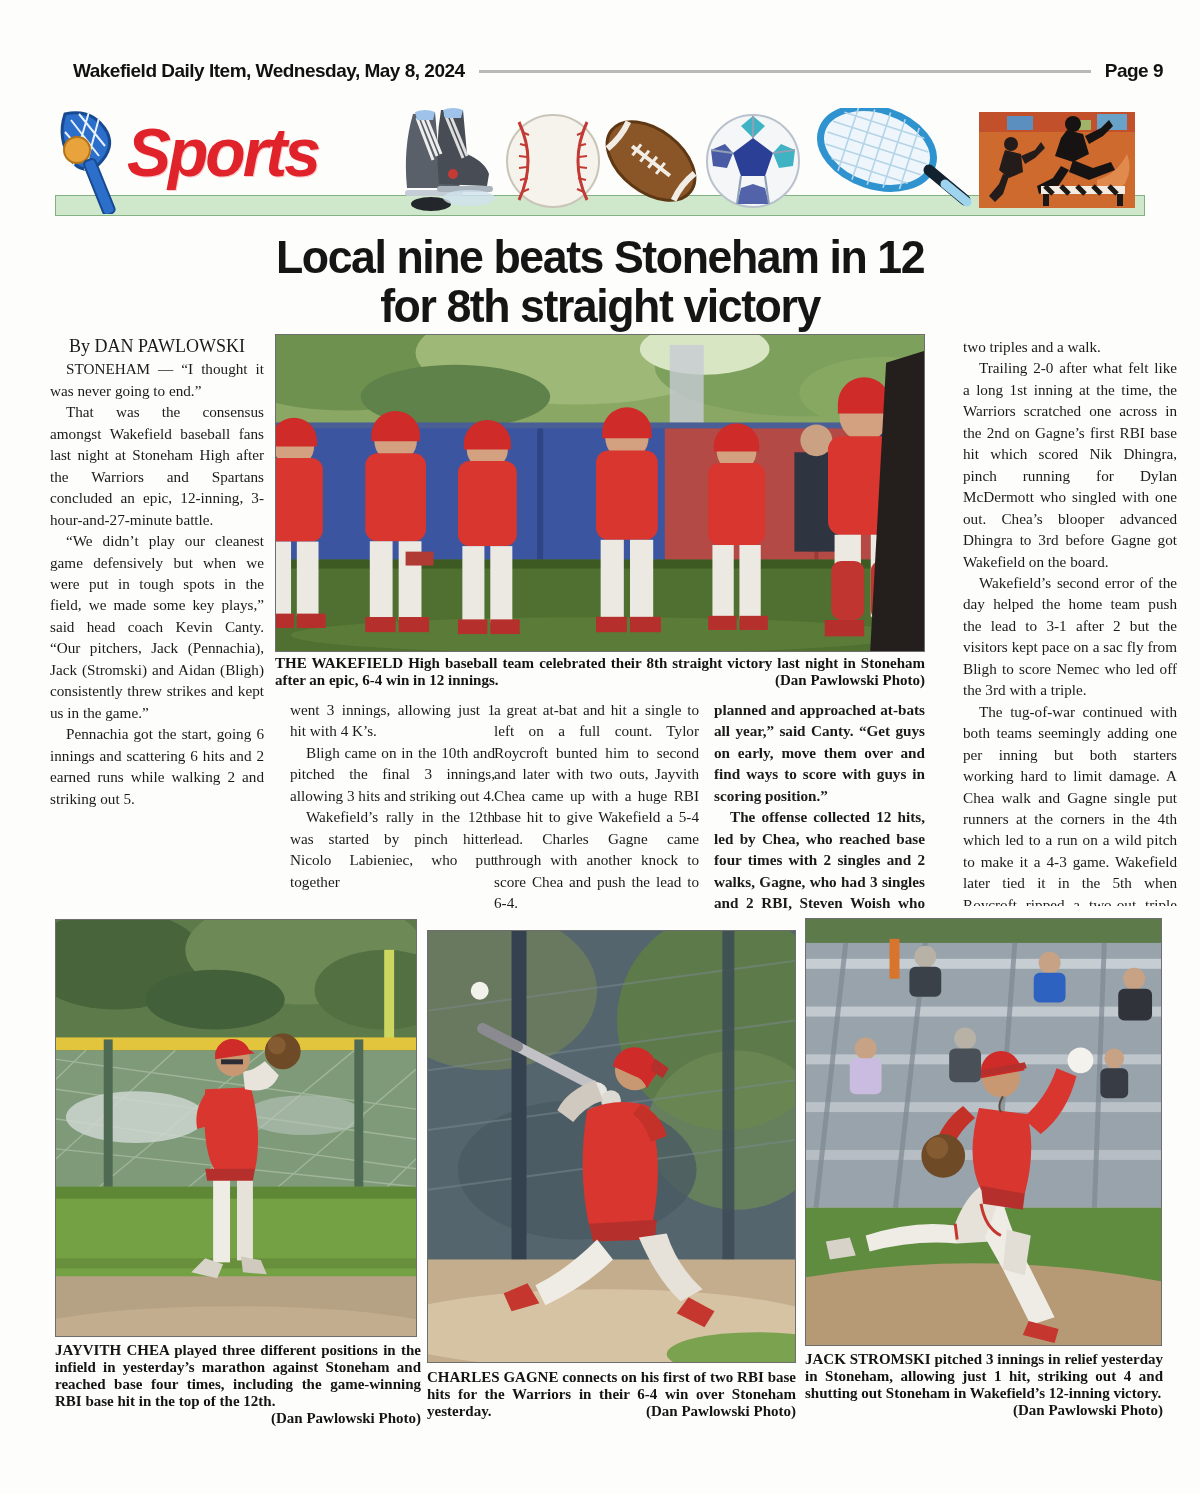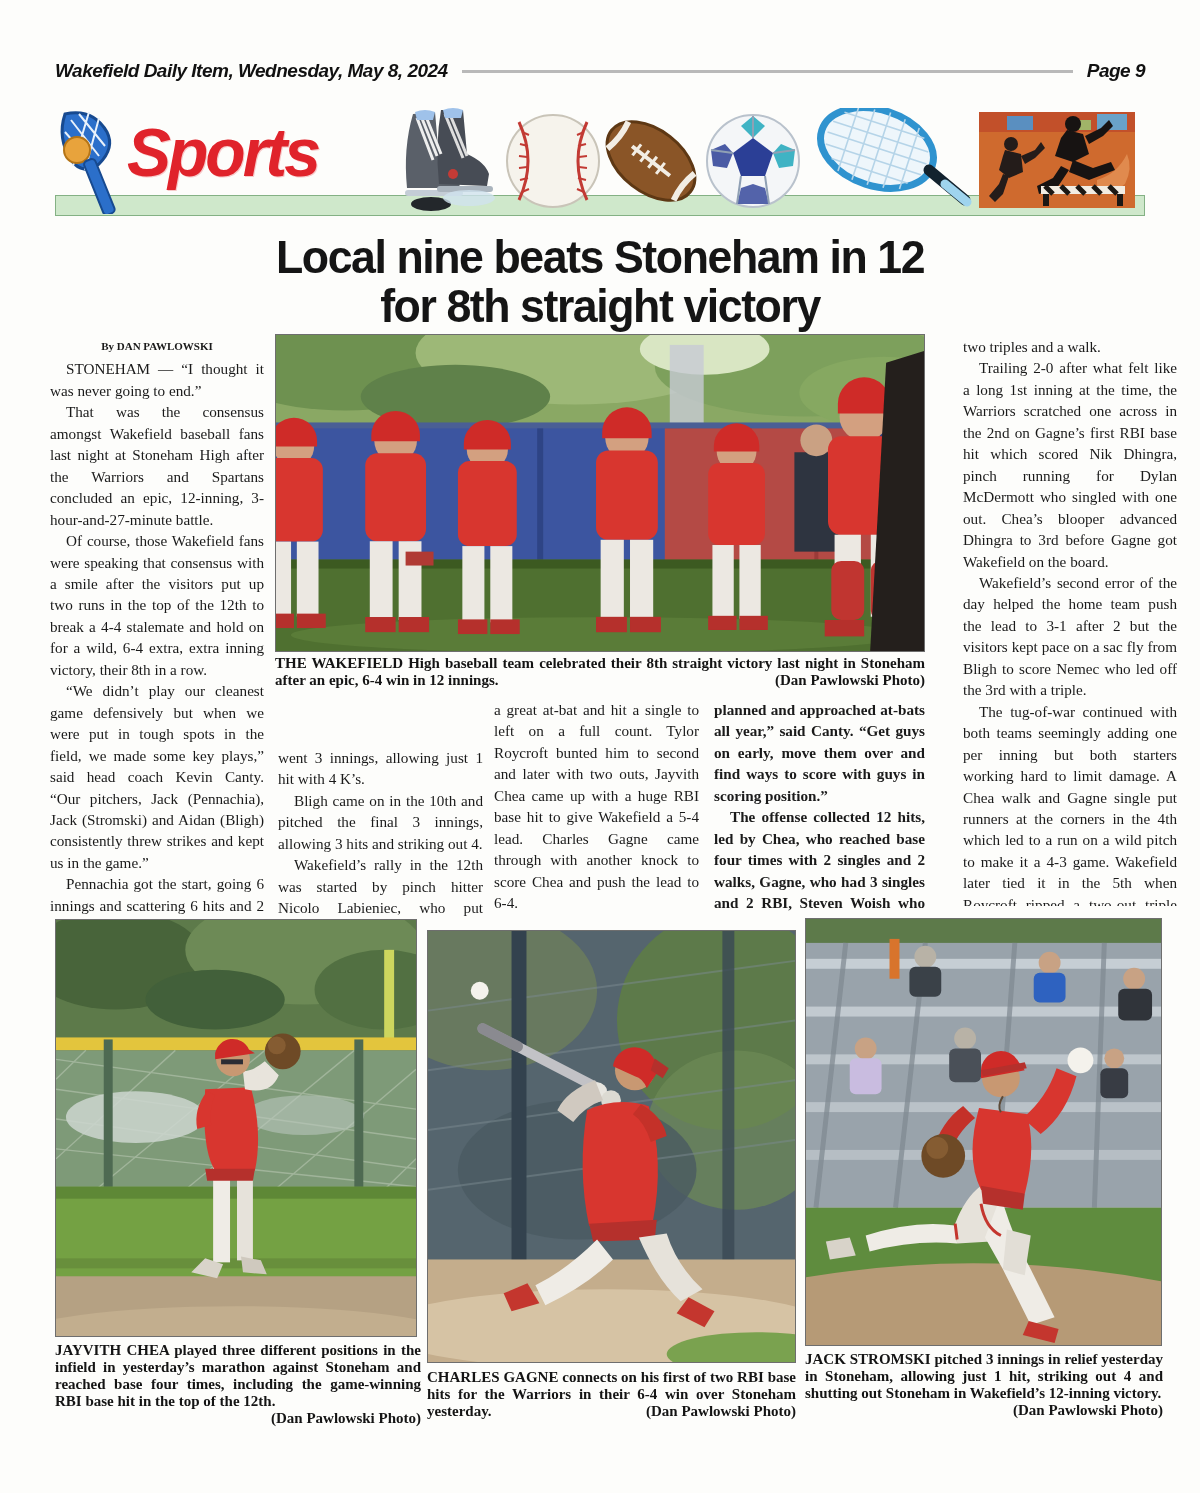--- a/index.html
+++ b/index.html
@@ -1,45 +1,45 @@
 <!DOCTYPE html>
 <html><head>
 <meta charset="utf-8">
 <style>
   * { margin:0; padding:0; box-sizing:border-box; }
   body { background:#e8e8e8; font-family:"Liberation Serif", serif; }
   .page { position:relative; width:1200px; height:1493px; background:#fdfdfb; margin:0 auto; overflow:hidden; }
 
   
-  .masthead { position:absolute; left:55px; top:60px; width:1090px; display:flex; align-items:center;
-    font-family:"Liberation Sans", sans-serif; font-weight:bold; font-size:19px; letter-spacing:-0.5px; color:#111;font-style:italic; }
+  .masthead { position:absolute; left:73px; top:60px; width:1090px; display:flex; align-items:center;
+    font-family:"Liberation Sans", sans-serif; font-weight:bold; font-size:19px; letter-spacing:-0.5px; color:#111; }
   .masthead .rule { flex:1; height:3px; background:#b9b9b9; margin:0 14px; }
 
   
   .banner { position:absolute; left:55px; top:106px; width:1090px; height:110px; }
   .greenbar { position:absolute; left:0; bottom:0; width:100%; height:21px; background:#cfe8cb; border:1px solid #84b184; }
   .banner svg, .banner .sports-title { position:absolute; }
   .sports-title { left:72px; top:8px; font-family:"Liberation Sans", sans-serif; font-weight:bold; font-style:italic;
     font-size:66px; color:#e0232b; letter-spacing:-3px; transform:scaleY(1.05); text-shadow:1px 1px 0 #f7c9c9; }
 
   
   .headline { position:absolute; left:100px; top:232px; width:1000px; text-align:center;
     font-family:"Liberation Sans", sans-serif; font-weight:bold; font-size:47px; line-height:49px;
     color:#151515; letter-spacing:-1.5px; transform:scaleX(0.95); }
 
   
   .col { position:absolute; font-size:15.2px; line-height:21.45px; text-align:justify; color:#1a1a1a; overflow:hidden; }
   .col p { margin:0; text-indent:16px; }
   .col.cont p:first-child { text-indent:0; }
   .col1 { left:50px;  top:336px; width:214px; height:580px; }
-  .col2 { left:278px; top:699px; width:205px; height:217px;margin-top:48px; }
+  .col2 { left:290px; top:699px; width:205px; height:217px; }
   .col3 { left:494px; top:699px; width:205px; height:217px; }
   .col4 { left:714px; top:699px; width:211px; height:217px;font-weight:bold; }
   .col5 { left:935px; top:336px; width:214px; height:570px;margin-left:28px; }
-  .byline { text-align:center; font-weight:bold; font-size:11px; margin-bottom:1px; text-indent:0; }
+  .byline { text-align:center; font-weight:normal; font-size:18px; margin-bottom:1px; text-indent:0; }
 
   
   .photo { position:absolute; border:1px solid #6e6e6e; background:#ccc; overflow:hidden; }
   .photo svg { display:block; width:100%; height:100%; }
   .main-photo   { left:275px; top:334px; width:650px; height:318px; }
   .photo-left   { left:55px;  top:919px; width:362px; height:418px; }
   .photo-mid    { left:427px; top:930px; width:369px; height:433px; }
   .photo-right  { left:805px; top:918px; width:357px; height:428px; }
 
   .caption { position:absolute; font-weight:bold; font-size:15px; line-height:17px; text-align:justify; color:#141414; }
@@ -153,21 +153,20 @@
   <h1 class="headline">
     <span>Local nine beats Stoneham in 12</span><br>
     <span>for 8th straight victory</span>
   </h1>
 
   <div class="col col1">
     <div class="byline">By DAN PAWLOWSKI</div>
     <div>
         <p>STONEHAM — “I thought it was never going to end.”</p>
         <p>That was the consensus amongst Wakefield baseball fans last night at Stoneham High after the Warriors and Spartans concluded an epic, 12-inning, 3-hour-and-27-minute battle.</p>
-        <p>Of course, those Wakefield fans were speaking that consensus with a smile after the visitors put up two runs in the top of the 12th to break a 4-4 stalemate and hold on for a wild, 6-4 extra, extra inning victory, their 8th in a row.</p>
         <p>“We didn’t play our cleanest game defensively but when we were put in tough spots in the field, we made some key plays,” said head coach Kevin Canty. “Our pitchers, Jack (Pennachia), Jack (Stromski) and Aidan (Bligh) consistently threw strikes and kept us in the game.”</p>
         <p>Pennachia got the start, going 6 innings and scattering 6 hits and 2 earned runs while walking 2 and striking out 5.</p>
       </div>
   </div>
 
   <figure class="photo main-photo">
     <svg viewBox="0 0 650 318" preserveAspectRatio="none">
       <rect width="650" height="122" fill="#8aa864"></rect>
       <ellipse cx="70" cy="28" rx="130" ry="48" fill="#6e9150"></ellipse>
       <ellipse cx="300" cy="18" rx="160" ry="52" fill="#9db877"></ellipse>

